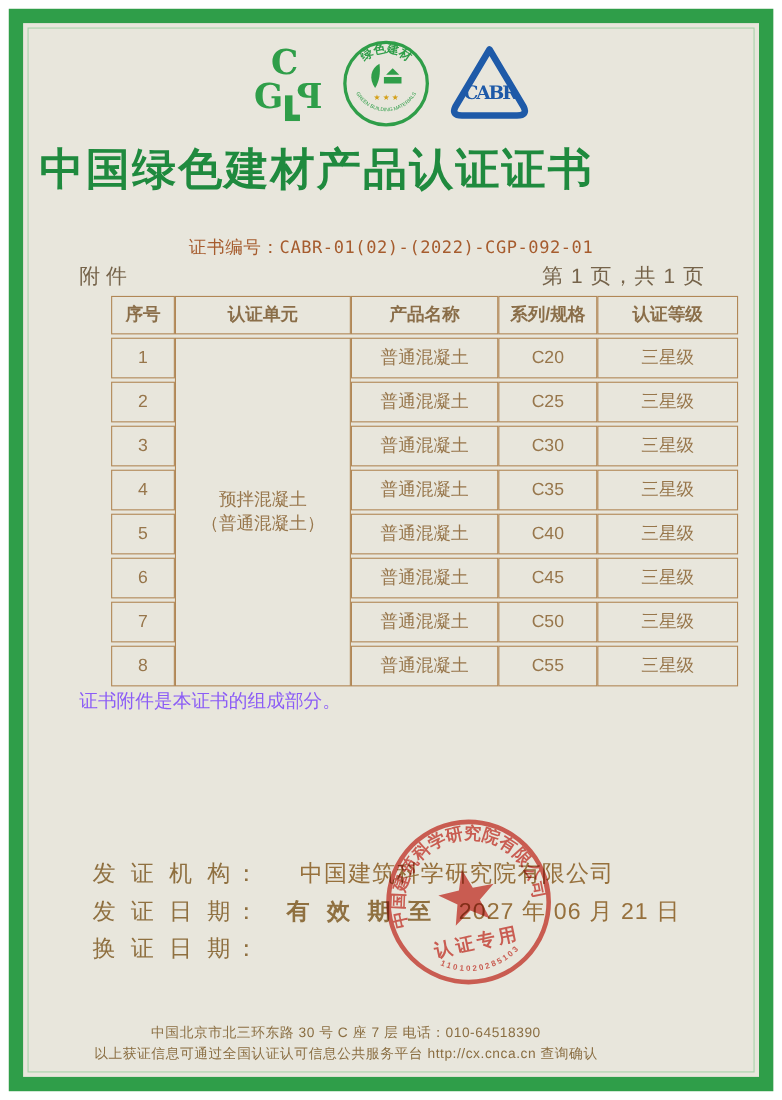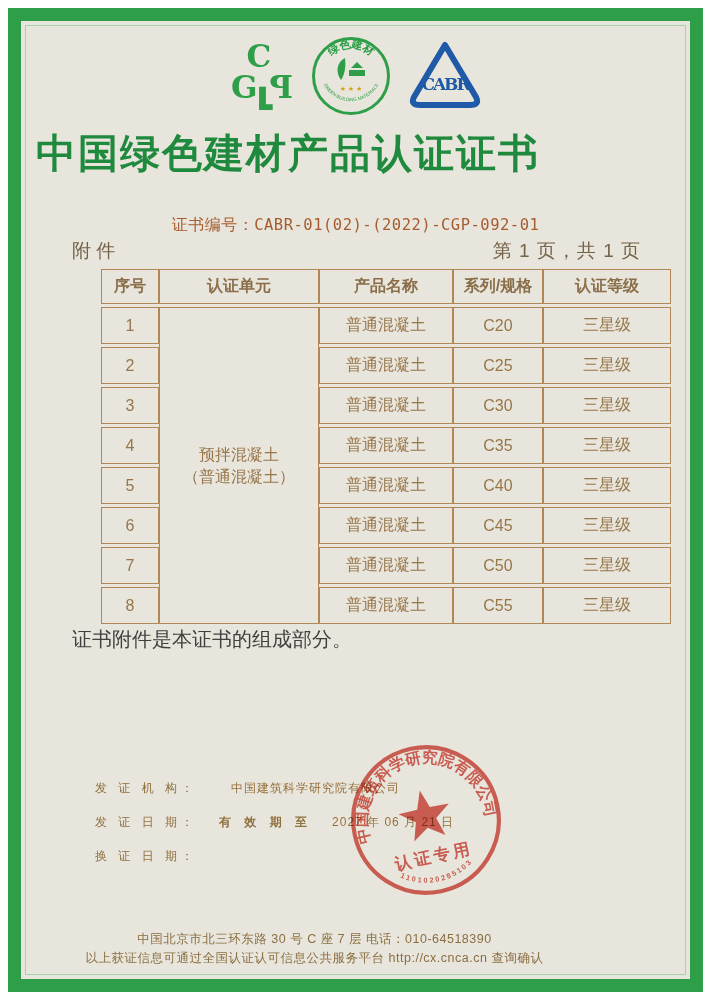--- a/index.html
+++ b/index.html
@@ -53,26 +53,26 @@
     border:1px solid #b18756;
     text-align:center;vertical-align:middle;
     padding:0;background:transparent;
   }
   table.cert th{height:33px;font-weight:600;color:#8a6e49;}
   table.cert td{height:35px;}
   td.unit div{line-height:22px;}
   
   .note{
     position:absolute;top:626px;left:72px;
-    font-size:20px;color:#404040;
+    font-size:17px;color:#8b5cf6;
   }
   
   .issuer-row{
-    position:absolute;left:95px;display:flex;align-items:flex-end;
-    font-size:12px;color:#8f7040;white-space:nowrap;
+    position:absolute;left:84px;display:flex;align-items:flex-end;
+    font-size:21px;color:#8f7040;white-space:nowrap;
   }
   .issuer-row .lbl{letter-spacing:4px;}
   .issuer-row .val{margin-left:34px;color:#96703c;letter-spacing:1px;}
   .issuer-row .vlbl{margin-left:22px;letter-spacing:5px;font-weight:bold;}
   .issuer-row .val2{margin-left:20px;color:#96703c;letter-spacing:1px;}
   .r1{top:780px;} .r2{top:814px;} .r3{top:848px;}
   
   .seal{
     position:absolute;left:348px;top:742px;width:156px;height:156px;
     opacity:.82;mix-blend-mode:multiply;pointer-events:none;

